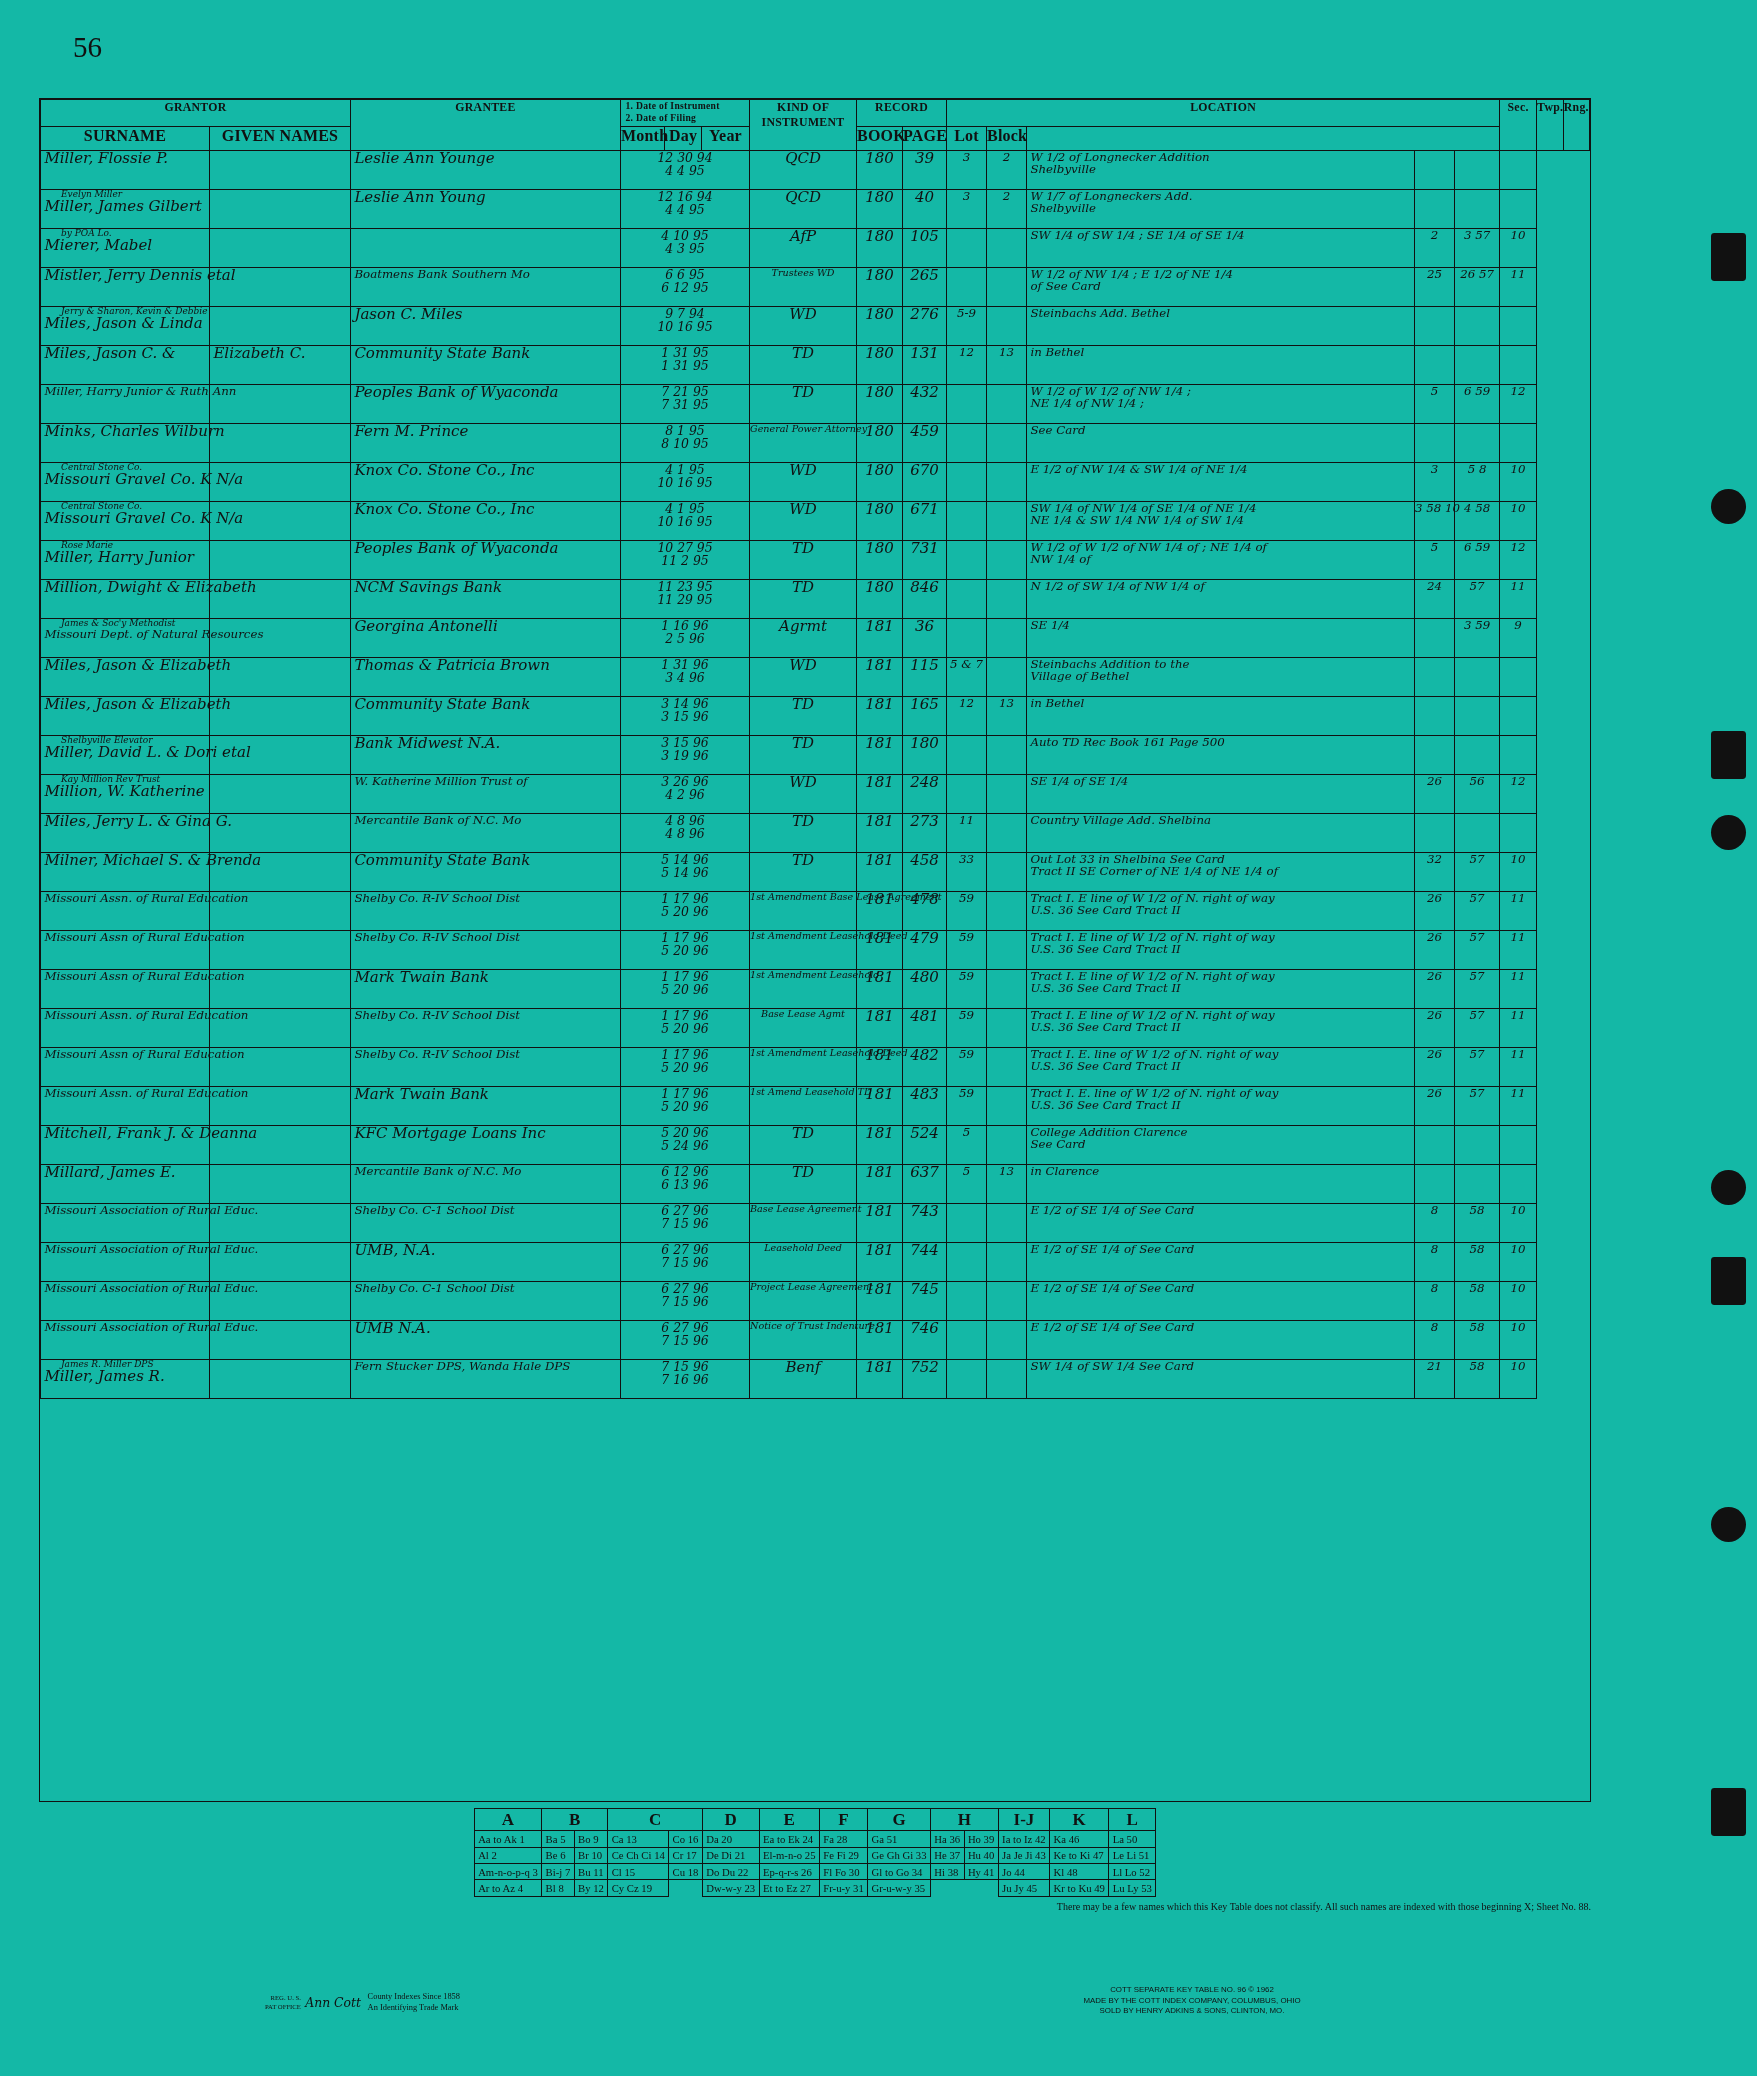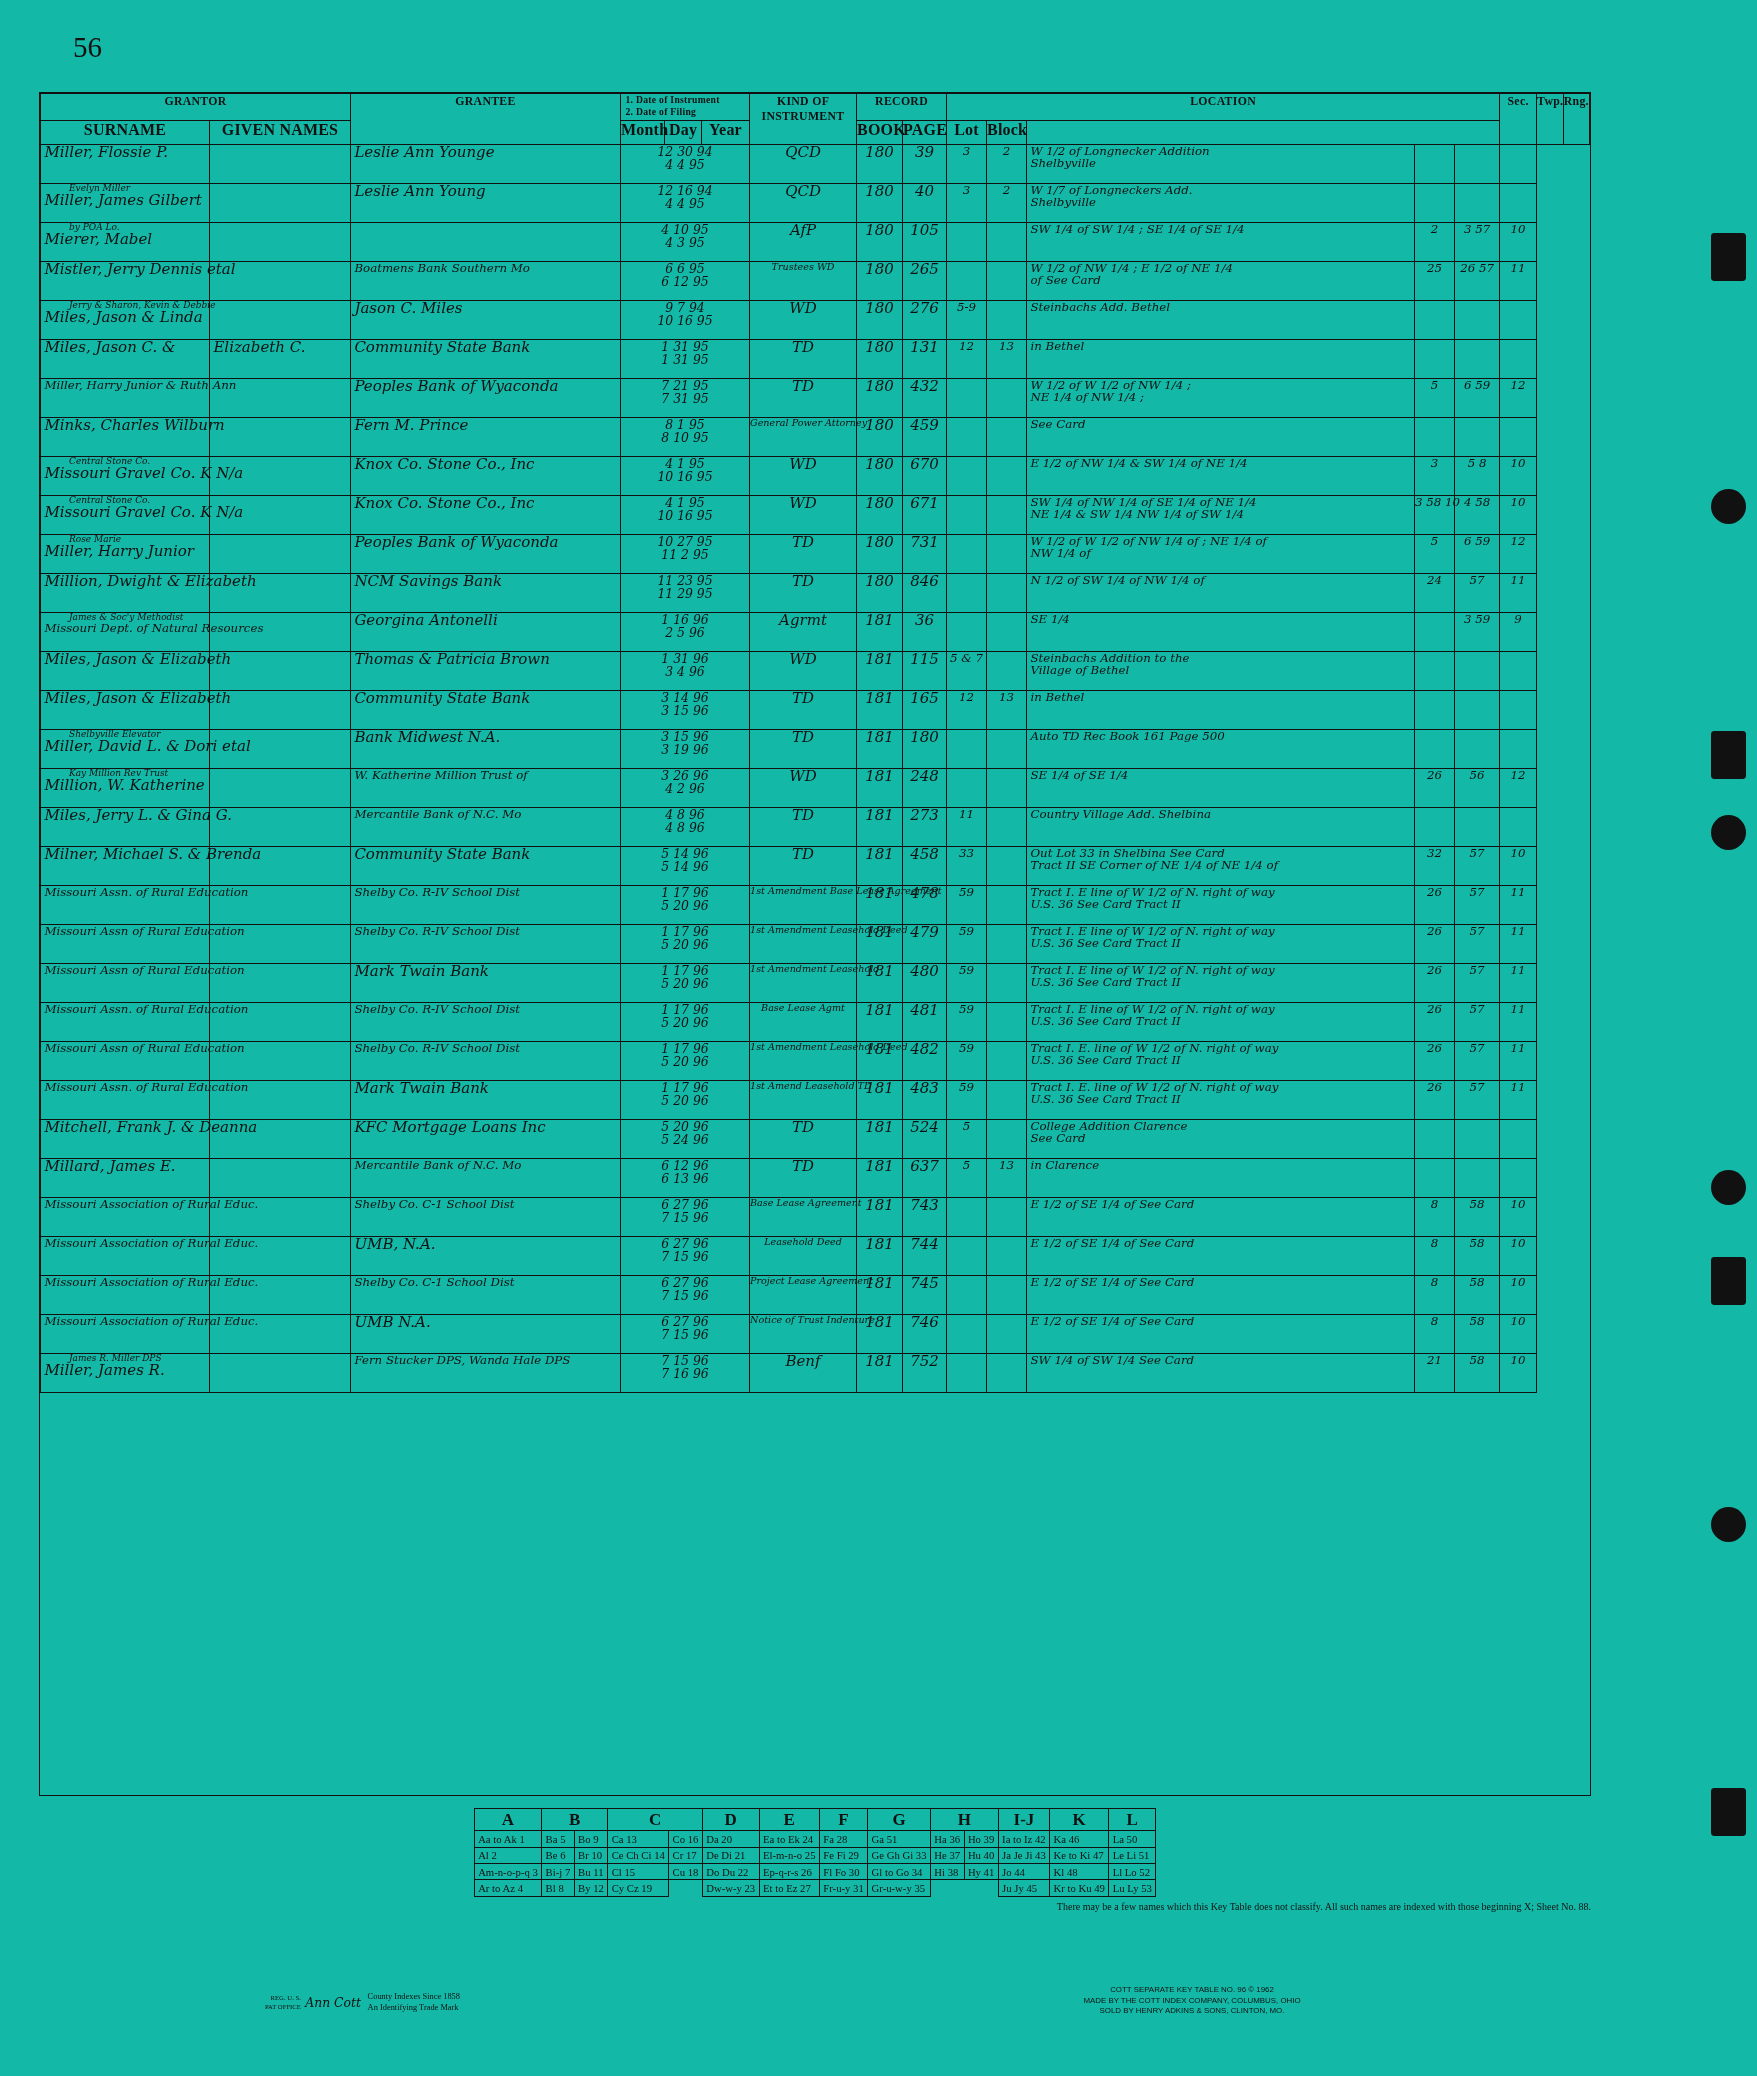--- a/index.html
+++ b/index.html
@@ -20,21 +20,21 @@
     position:absolute;left:73px;top:31px;
     font-size:29px;font-family:"Liberation Serif",serif;
   }
   .doc-title{
     position:absolute;left:219px;top:42px;width:1198px;
     text-align:center;font-size:22px;font-weight:bold;
     font-family:"Liberation Serif",serif;letter-spacing:0.1px;
   }
   
   .sheet{
-    position:absolute;left:39px;top:92px;
+    position:absolute;left:39px;top:98px;
     width:1552px;height:1704px;
     border:1.7px solid #111;
     box-sizing:border-box;
   }
   table.idx{
     border-collapse:collapse;
     width:100%;
     table-layout:fixed;
     font-family:"Liberation Serif",serif;
   }
@@ -77,21 +77,21 @@
     overflow:visible;
     display:block;
     padding-left:3.4px;
   }
   .hw.small{font-size:11.8px;}
   .hw.tiny{font-size:9.6px;}
   .hw.c{text-align:center;padding-left:0;}
   .sup{
     font-family:"DejaVu Serif",serif;font-style:italic;
     font-size:9px;line-height:1;display:block;
-    padding-left:28px;color:#111;white-space:nowrap;
+    padding-left:20px;color:#111;white-space:nowrap;
   }
   .datecell{
     font-family:"DejaVu Serif",serif;font-style:italic;font-size:12.4px;
     line-height:1.08;text-align:center;
   }
   
   
   .keywrap{
     position:absolute;left:39px;top:1808px;width:1552px;
   }

